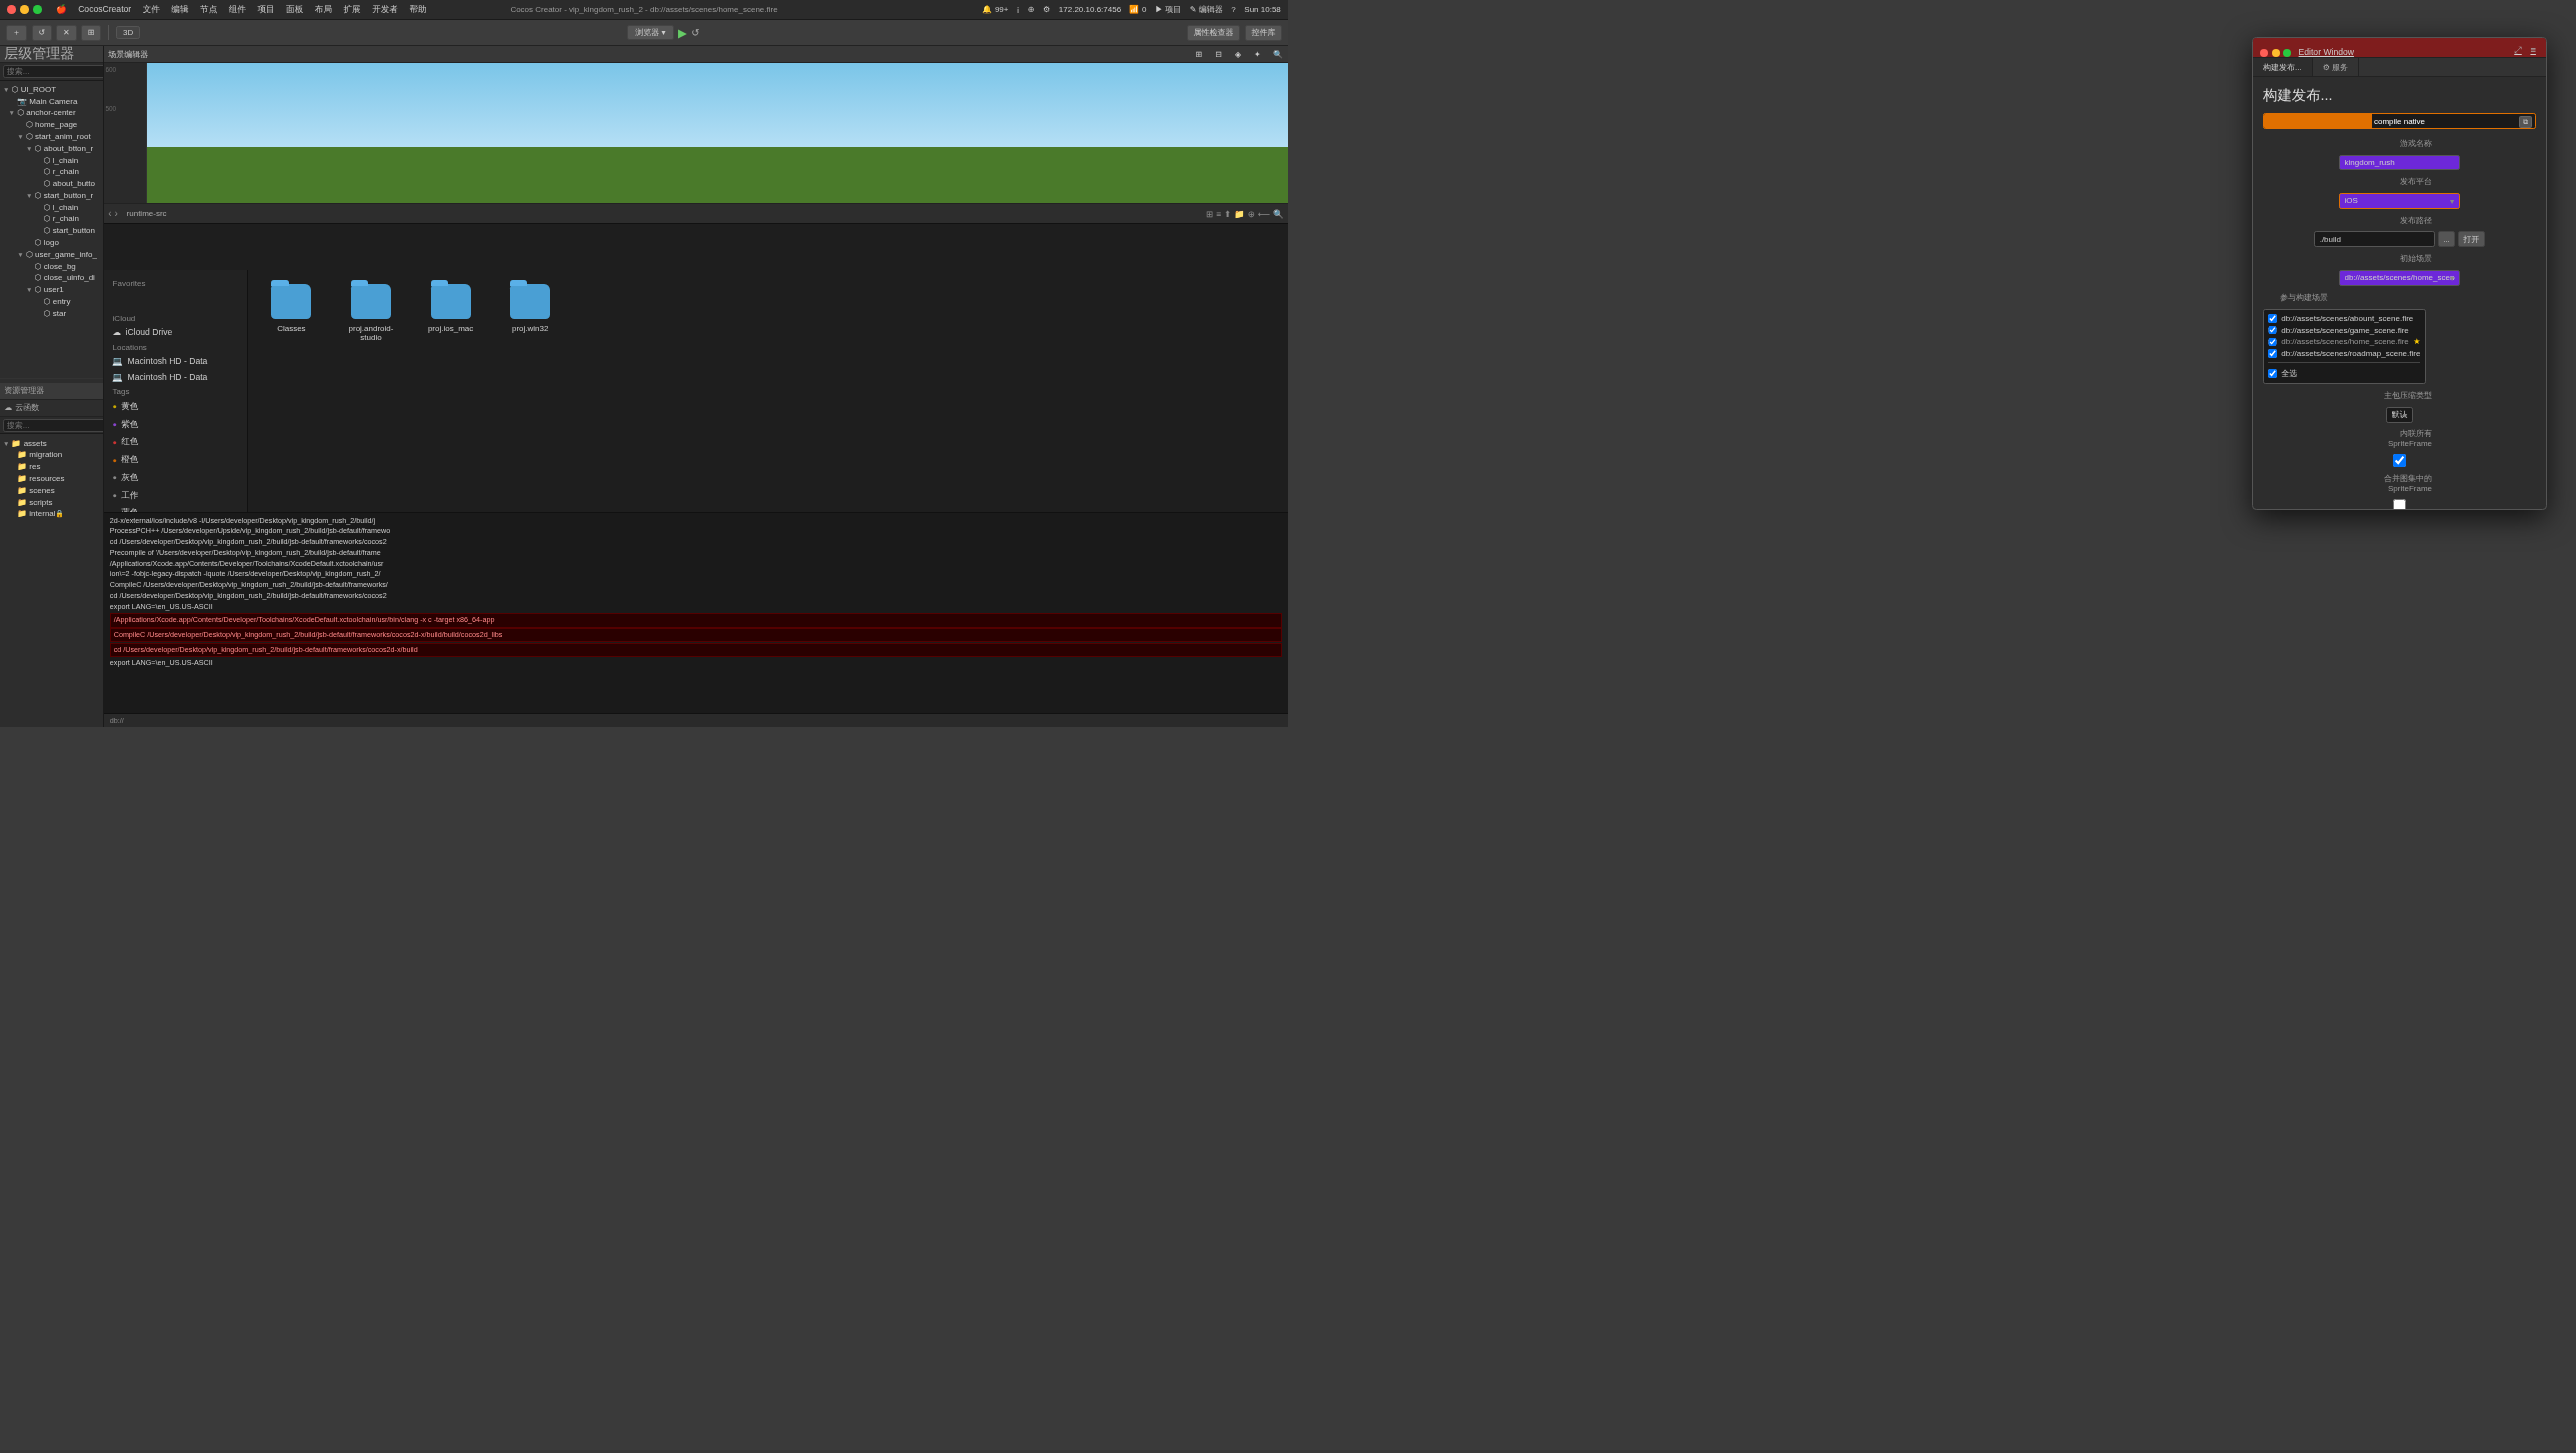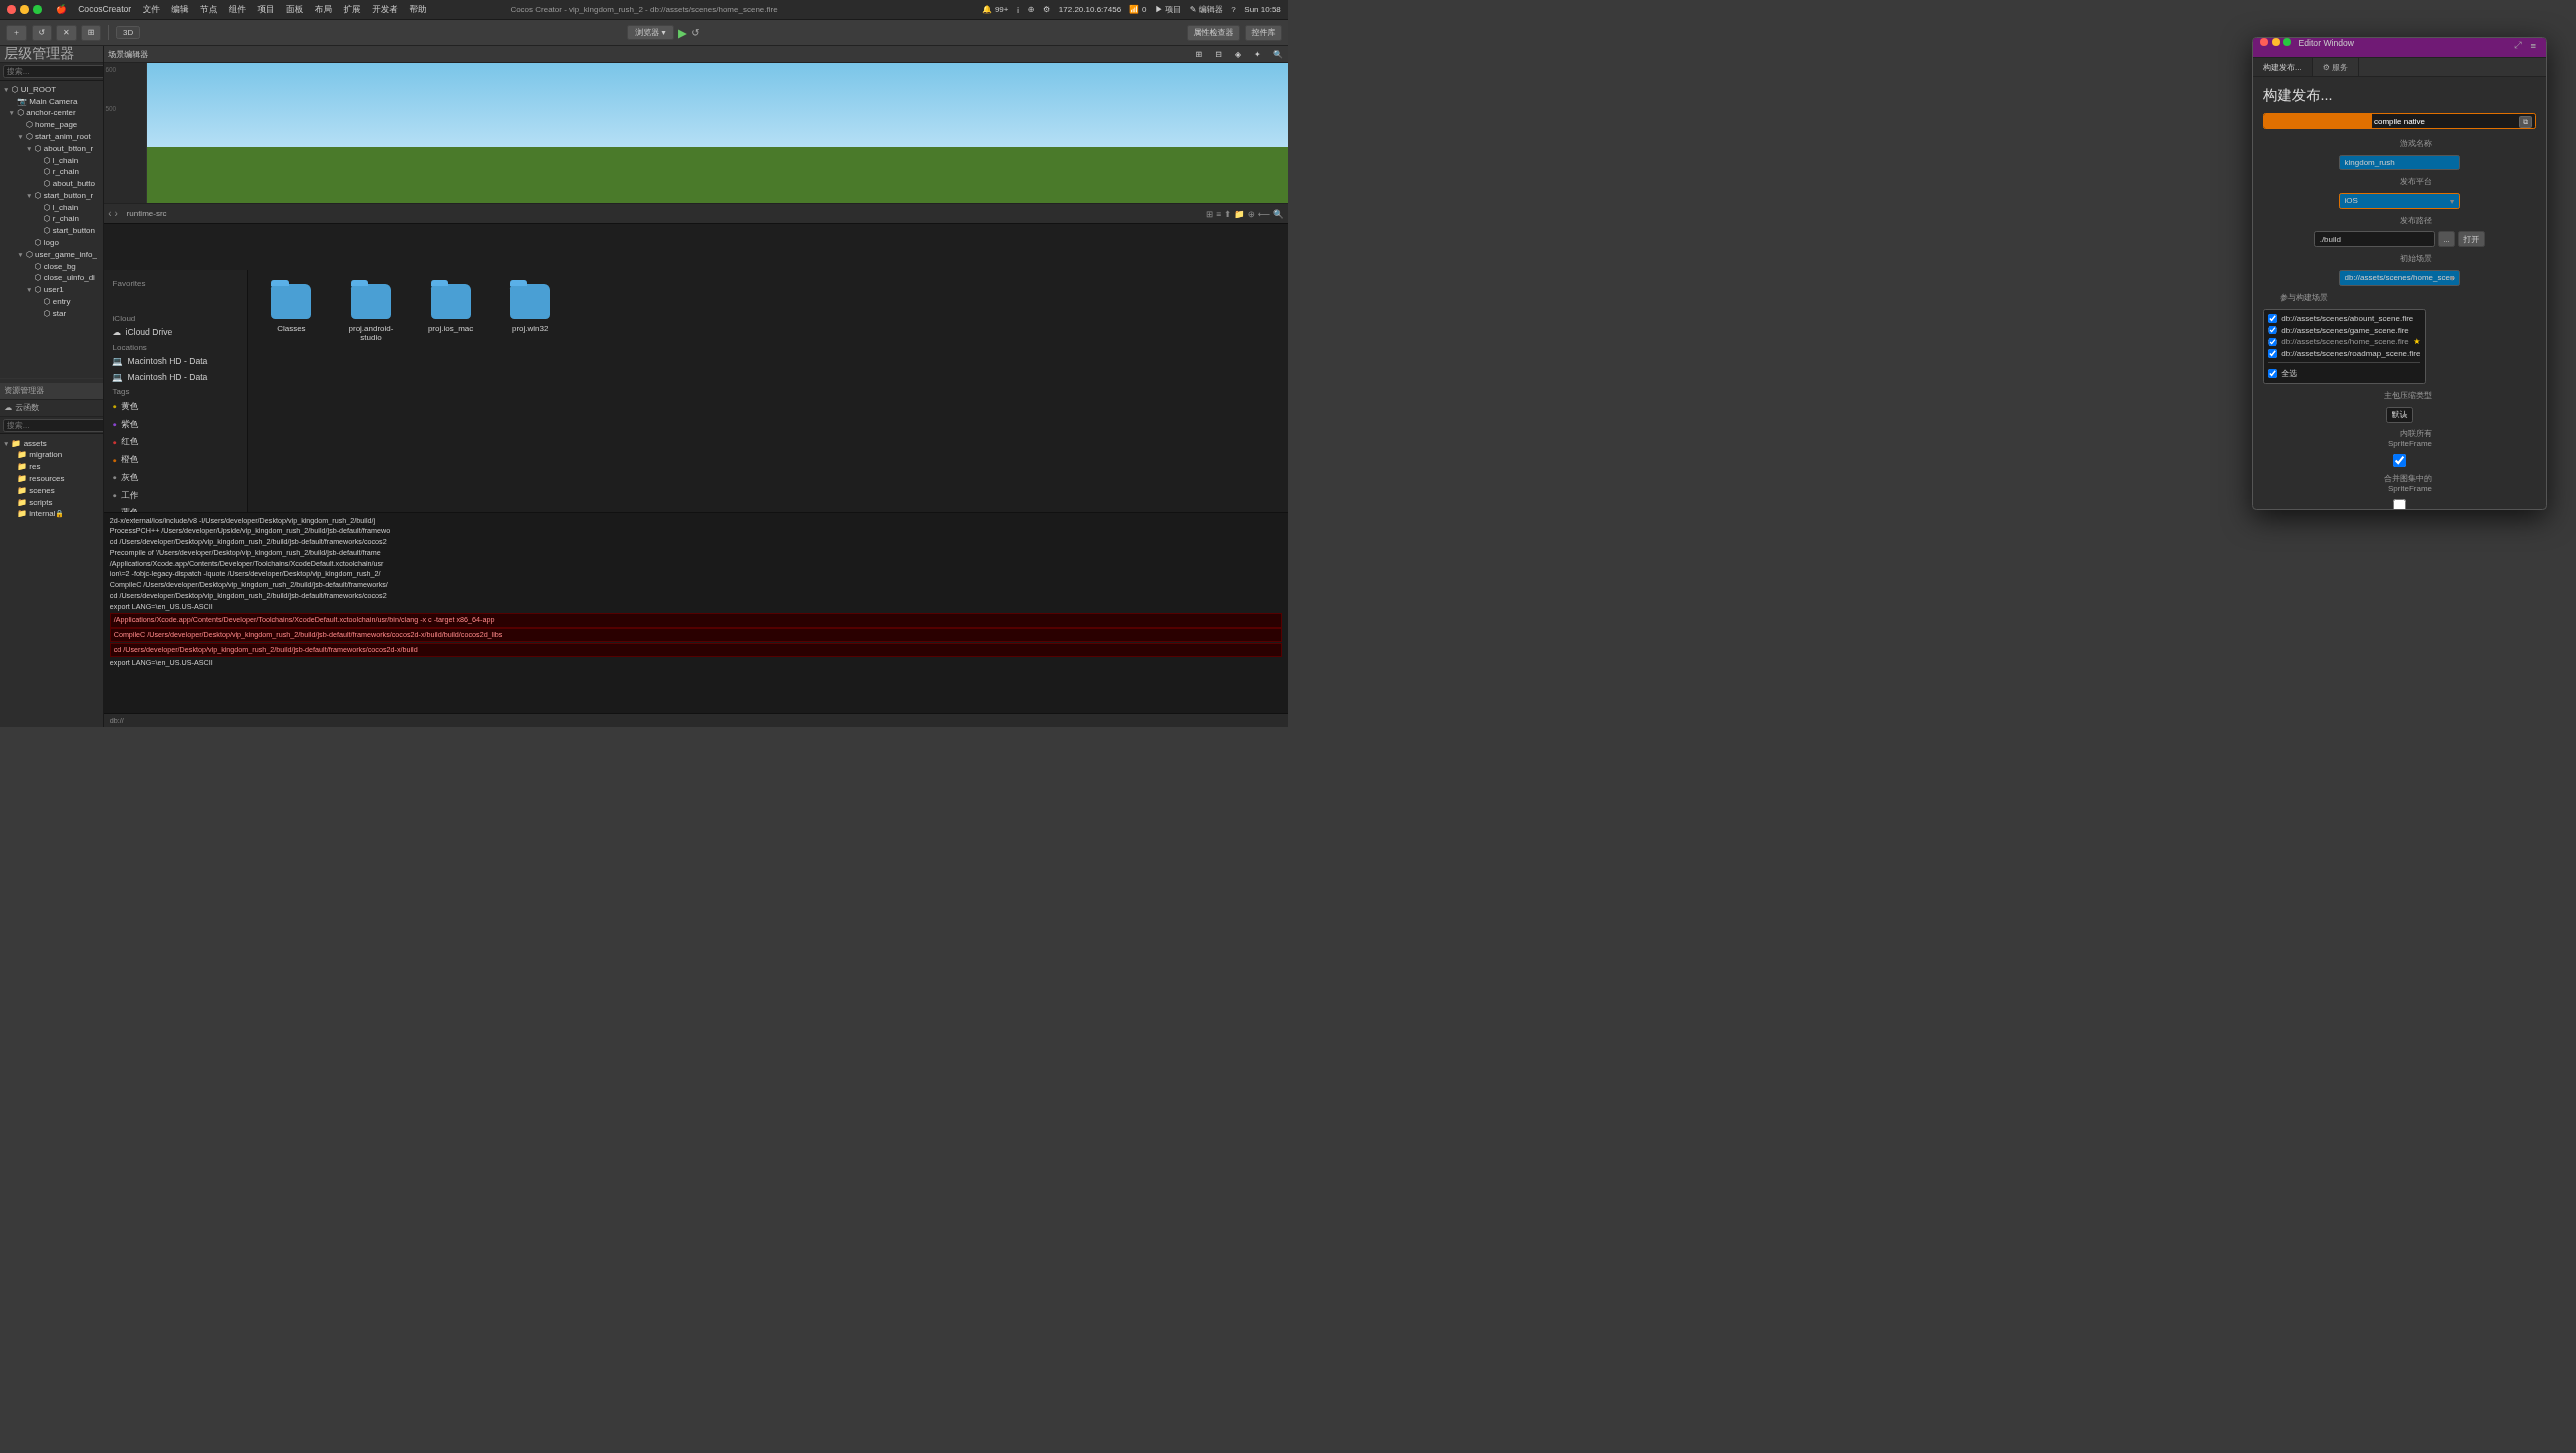--- a/index.html
+++ b/index.html
@@ -302,27 +302,28 @@
       width: 295px;
       background: #2d2d2d;
       border: 0.7px solid #555;
       border-radius: 4.3px;
       box-shadow: 0 7.2px 29px rgba(0,0,0,0.7);
       overflow: hidden;
       z-index: 100;
     }
     .ew-title-bar {
       height: 20px;
-      background: #701a75;
-      display: flex;
-      align-items: flex-start;
+      background: #7f1d1d;
+      display: flex;
+      align-items: flex-end;
       padding: 0 7.2px;
       font-size: 8.6px;
       color: #ccc;
       border-bottom: 0.7px solid #222;
+      text-decoration: underline;
     }
     .ew-dots { display: flex; gap: 3.6px; margin-right: 7.2px; }
     .ew-dot { width: 8px; height: 8px; border-radius: 50%; }
     .ew-dot-red { background: #ff5f57; }
     .ew-dot-yellow { background: #febc2e; }
     .ew-dot-green { background: #28c840; }
     .ew-tabs {
       display: flex;
       background: #333;
       border-bottom: 0.7px solid #222;
@@ -380,21 +381,21 @@
     }
     .form-label {
       width: 65px;
       font-size: 8px;
       color: #999;
       text-align: right;
       flex-shrink: 0;
     }
     .form-input {
       flex: 1;
-      background: #0369a1;
+      background: #6d28d9;
       border: 0.7px solid #555;
       color: #ccc;
       font-size: 8px;
       padding: 2.2px 4.3px;
       border-radius: 2.2px;
       height: 16px;
     }
     .form-input.highlight {
       border-color: #e07000;
     }

